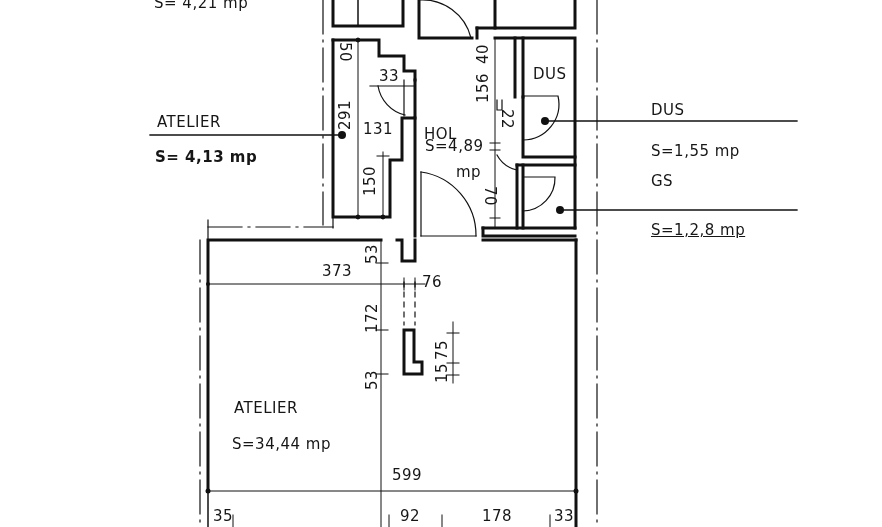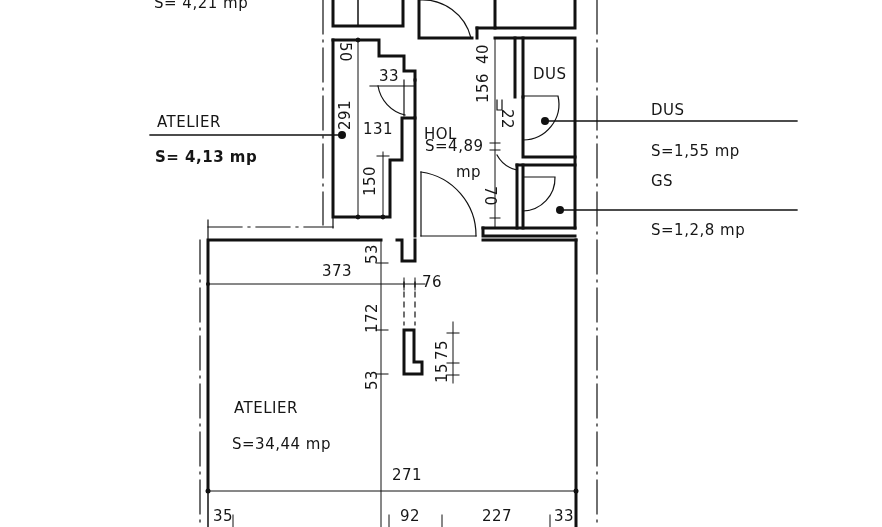--- a/index.html
+++ b/index.html
@@ -140,21 +140,21 @@
 <div class="lbl room" style="left:424px; top:81px;margin-top:44px;">HOL</div>
 <div class="lbl area" style="left:425px; top:137px;text-align:right;">S=4,89</div>
 <div class="lbl area" style="left:456px; top:163px;">mp</div>
 
 <div class="lbl room" style="left:533px; top:65px;">DUS</div>
 
 <div class="lbl room" style="left:651px; top:101px;">DUS</div>
 <div class="lbl area" style="left:651px; top:142px;">S=1,55 mp</div>
 
 <div class="lbl room" style="left:651px; top:172px;">GS</div>
-<div class="lbl area" style="left:651px; top:221px;">S=1,2,8 mp</div>
+<div class="lbl area" style="left:651px; top:221px;text-decoration:underline;">S=1,2,8 mp</div>
 
 <div class="lbl room" style="left:234px; top:399px;">ATELIER</div>
 <div class="lbl area" style="left:232px; top:435px;">S=34,44 mp</div>
 
 <div class="lbl dim vert-cw" style="left:354px; top:42px;">50</div>
 <div class="lbl dim" style="left:379px; top:67px;">33</div>
 <div class="lbl dim vert" style="left:336px; top:130px;">291</div>
 <div class="lbl dim" style="left:363px; top:120px;">131</div>
 <div class="lbl dim vert" style="left:361px; top:196px;">150</div>
 
@@ -164,18 +164,18 @@
 <div class="lbl dim vert-cw" style="left:499px; top:186px;">70</div>
 
 <div class="lbl dim vert" style="left:363px; top:264px;">53</div>
 <div class="lbl dim" style="left:282px; top:262px;margin-left:40px;">373</div>
 <div class="lbl dim" style="left:422px; top:273px;">76</div>
 <div class="lbl dim vert" style="left:363px; top:333px;">172</div>
 <div class="lbl dim vert" style="left:363px; top:390px;">53</div>
 <div class="lbl dim vert" style="left:433px; top:360px;">75</div>
 <div class="lbl dim vert" style="left:433px; top:383px;">15</div>
 
-<div class="lbl dim" style="left:392px; top:466px;">271</div>
+<div class="lbl dim" style="left:392px; top:466px;">599</div>
 
 <div class="lbl dim" style="left:213px; top:507px;">35</div>
 <div class="lbl dim" style="left:400px; top:507px;">92</div>
-<div class="lbl dim" style="left:482px; top:507px;">227</div>
+<div class="lbl dim" style="left:482px; top:507px;">178</div>
 <div class="lbl dim" style="left:554px; top:507px;">33</div>
 
 </body></html>

